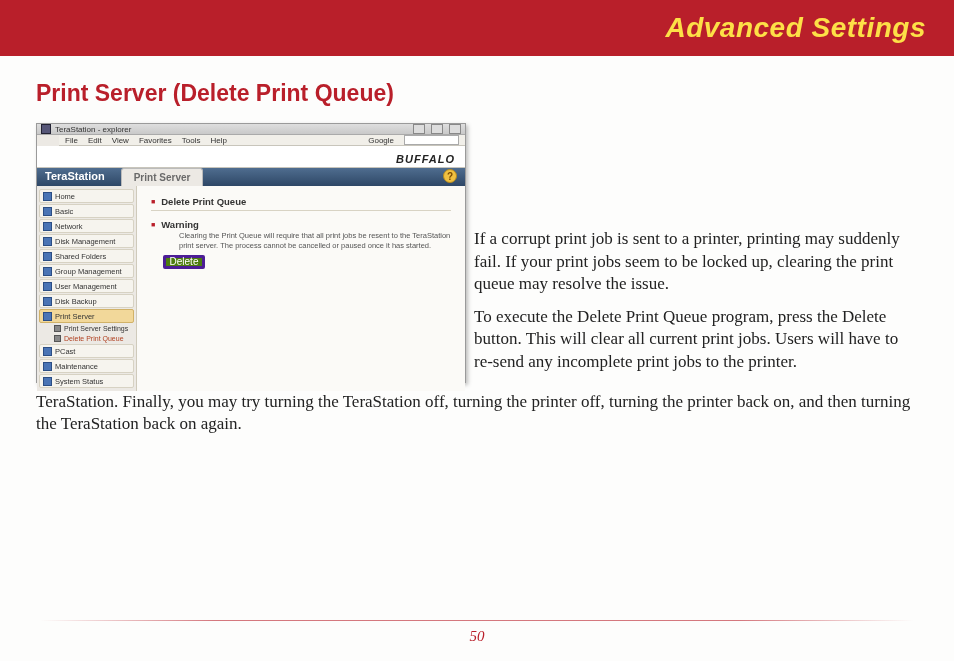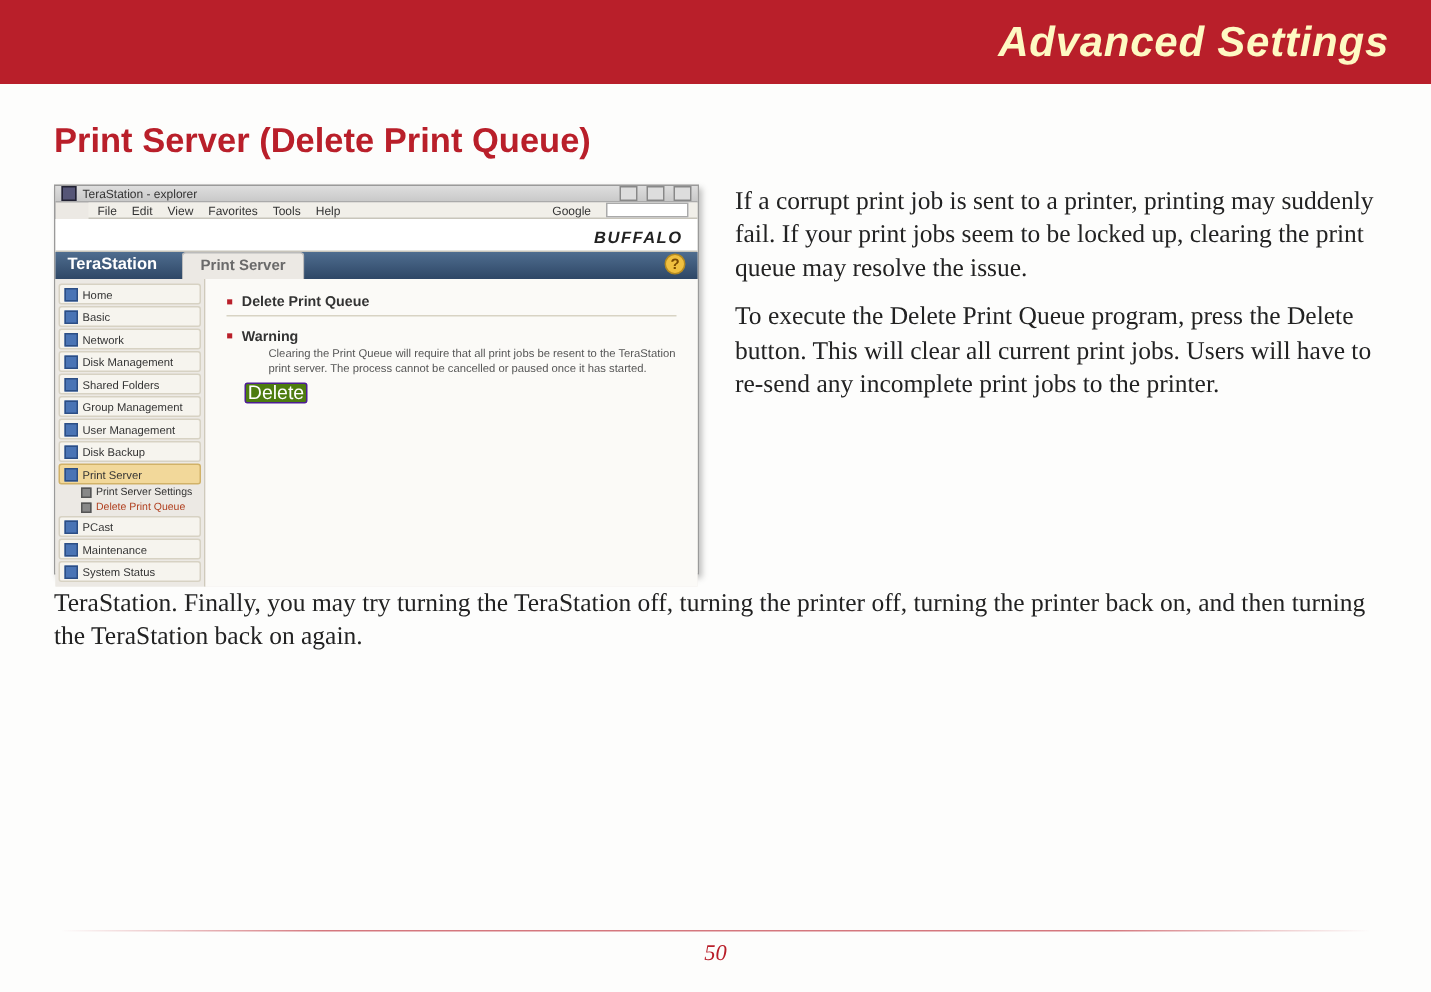--- a/index.html
+++ b/index.html
@@ -18,38 +18,38 @@
     background: #b91f2a;
     display: flex;
     align-items: center;
     justify-content: flex-end;
     padding-right: 28px;
   }
   .banner-title {
     font-family: "Century Gothic", "Futura", Arial, sans-serif;
     font-style: italic;
     font-weight: bold;
-    color: #fef9c3;
+    color: #fde047;
     font-size: 28px;
     letter-spacing: 0.5px;
   }
   .page {
     padding: 24px 36px 0 36px;
   }
   .section-title {
     font-family: "Century Gothic", "Futura", Arial, sans-serif;
     color: #b91f2a;
     font-size: 23px;
     font-weight: bold;
     margin-bottom: 16px;
   }
   .content-row {
     display: flex;
-    gap: 24px;
-    align-items: flex-start;
+    gap: 8px;
+    align-items: flex-end;
   }
 
   
   .screenshot {
     flex: 0 0 430px;
     height: 260px;
     border: 1px solid #9a9a9a;
     background: #ece9e4;
     box-shadow: 2px 2px 4px rgba(0,0,0,0.25);
     font-family: Tahoma, Arial, sans-serif;
@@ -121,22 +121,22 @@
   .nav-sub{margin-left:12px;display:flex;align-items:center;gap:3px;padding:1px 3px;font-size:7px;}
   .nav-sub.active{color:#b04020;}
   .nav-sub .sicon{width:7px;height:7px;background:#888;border:1px solid #555;}
   .panel{flex:1;background:#fbfaf7;padding:10px 14px;display:flex;flex-direction:column;gap:8px;}
   .panel-row{display:flex;align-items:flex-start;gap:6px;}
   .bullet{color:#b91f2a;font-size:7px;line-height:12px;}
   .panel-head{font-weight:bold;font-size:9.5px;}
   .hr{height:1px;background:#d8d3c4;margin-top:2px;}
   .warn-body{font-size:7.5px;color:#555;line-height:1.3;margin-left:28px;}
   .btn-delete{
-    width:42px;height:14px;background:#4d7c0f;border:1px solid #4c1d95;
-    border-radius:2px;color:#fff;font-size:13px;display:flex;
+    width:42px;height:14px;background:#4d7c0f;border:3px solid #4c1d95;
+    border-radius:2px;color:#fff;font-size:10px;display:flex;
     align-items:center;justify-content:center;margin-left:12px;margin-top:4px;
   }
 
   
   .prose { flex:1; font-size:17px; line-height:1.32; }
   .prose p { margin-bottom:10px; }
   .wrap-para {
     font-size:17px;line-height:1.32;margin-top:8px;
   }
 

